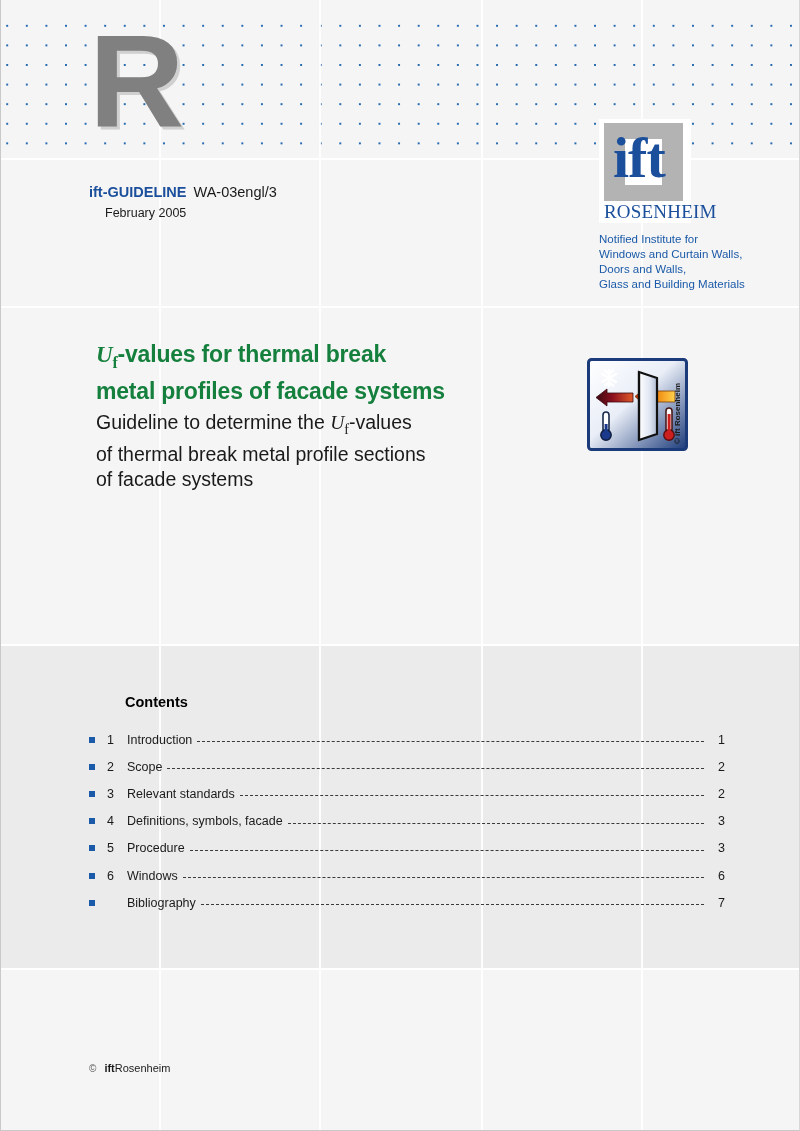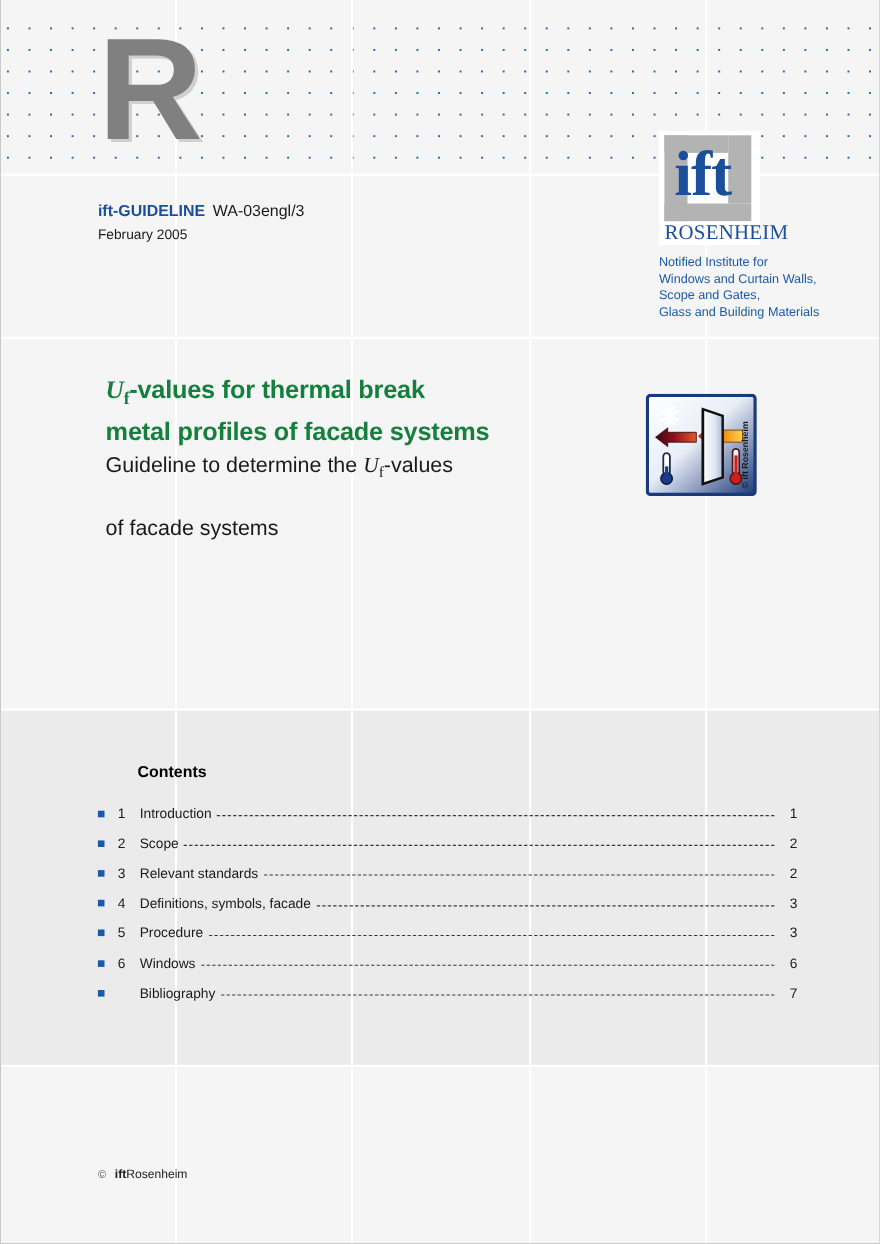--- a/index.html
+++ b/index.html
@@ -122,20 +122,21 @@
   .guideline-line1 .code {
     color: #1a1a1a;
     font-weight: normal;
     margin-left: 7px;
     margin-top: 28px;
   }
   .guideline-date {
     margin-top: 5px;
     font-size: 12.5px;
     color: #1a1a1a;
+    margin-left: 16px;
   }
 
   
   .logo-wrap {
     position: absolute;
     left: 598px;
     top: 119px;
     width: 92px;
   }
   .logo-box {
@@ -356,32 +357,32 @@
       <div class="logo-gray-r"></div>
       <div class="logo-gray-bottom"></div>
       <div class="logo-ift">ift</div>
       <div class="logo-rosenheim">ROSENHEIM</div>
     </div>
   </div>
 
   <div class="notified">
     <div class="b">Notified Institute for</div>
     <div>Windows and Curtain Walls,</div>
-    <div>Scope and Gates,</div>
+    <div>Doors and Walls,</div>
     <div>Glass and Building Materials</div>
   </div>
 
   <div class="title-block">
     <div class="title-main">
       <span class="uf">U</span><span class="sub-f">f</span><span>-values for thermal break</span><br>
       <span>metal profiles of facade systems</span>
     </div>
     <div class="title-sub">
       <span>Guideline to determine the </span><span class="uf">U</span><span class="sub-f">f</span><span>-values</span><br>
-      <br>
+      <span>of thermal break metal profile sections</span><br>
       <span>of facade systems</span>
     </div>
   </div>
 
   <div class="thermal-icon">
     <svg width="101" height="93" viewBox="0 0 101 93" xmlns="http://www.w3.org/2000/svg">
       <defs>
         <linearGradient id="bgGrad" x1="0" y1="0" x2="1" y2="1">
           <stop offset="0%" stop-color="#ffffff"></stop>
           <stop offset="45%" stop-color="#e9eef7"></stop>

